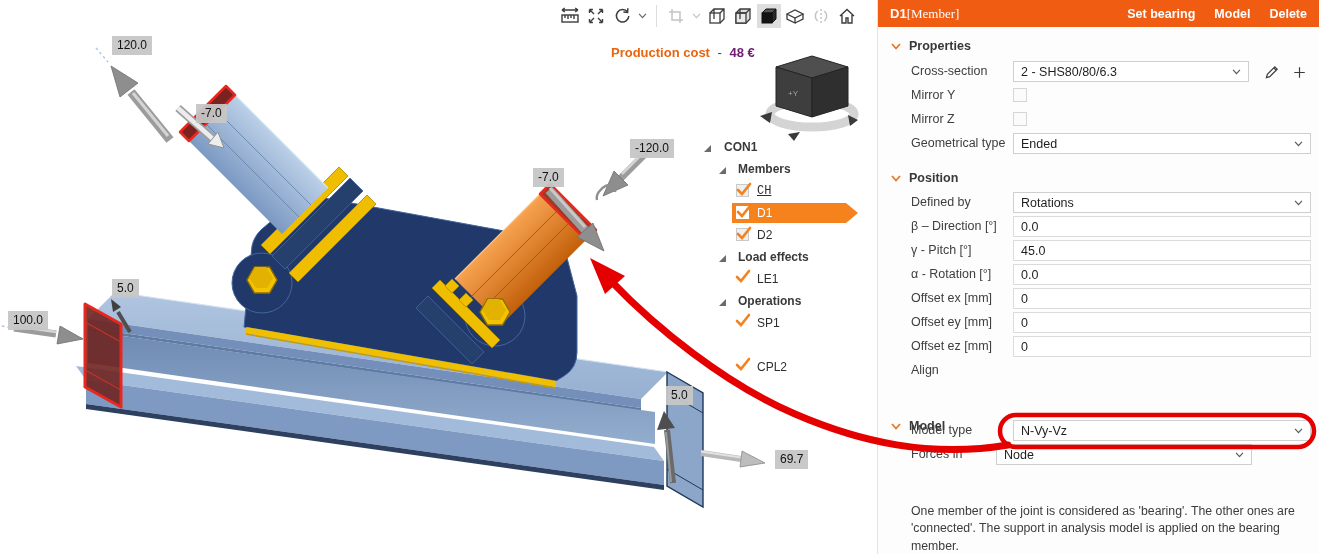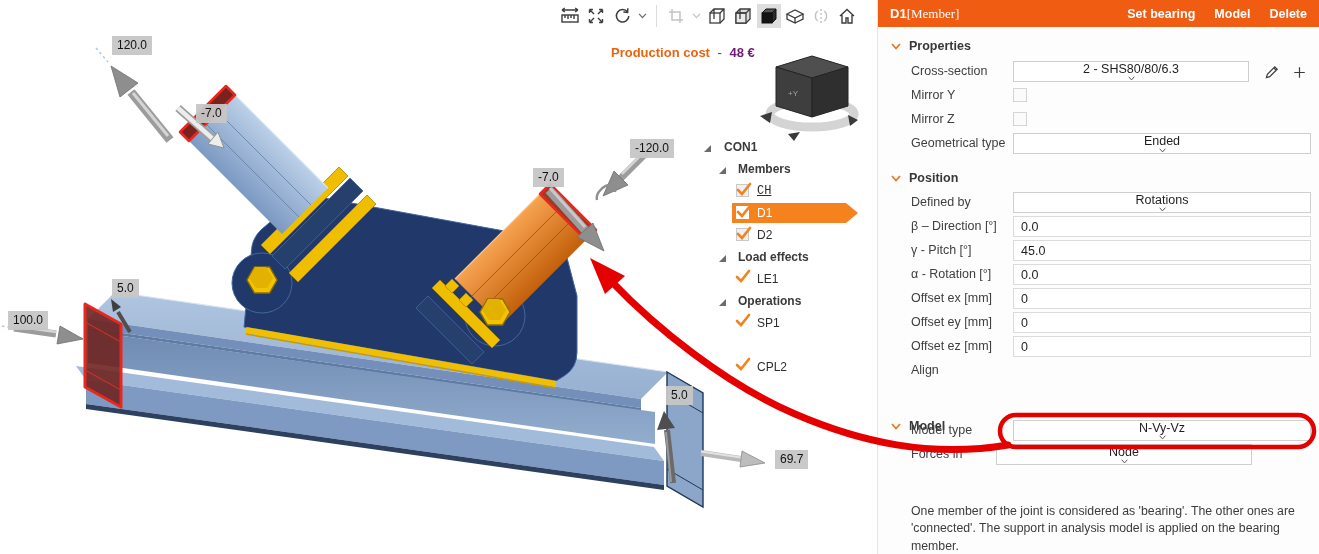--- a/index.html
+++ b/index.html
@@ -49,21 +49,21 @@
     display:flex; align-items:center; color:#fff; padding:0 12px; }
   .phead .pid { font-weight:bold; font-size:13px; }
   .phead .ptype { margin-left:0; font-size:13px;font-family:Liberation Serif, serif; }
   .phead .pactions { margin-left:auto; display:flex; gap:19px; }
   .phead .pactions span { font-weight:bold; font-size:12.5px; cursor:pointer; }
   .psection { position:absolute; left:13px; display:flex; align-items:center; gap:8px; }
   .psection .st { font-weight:bold; color:#383838; }
   .prow { position:absolute; left:0; width:100%; height:22px; }
   .plabel { position:absolute; left:33px; top:0; line-height:21px; color:#3E3E3E; white-space:nowrap; }
   .sel { position:absolute; top:0; height:21px; border:1px solid #CFCFCF; background:#fff;
-    display:flex; align-items:center; justify-content:space-between; padding:0 7px; cursor:pointer; color:#1E1E1E;flex-direction:column; }
+    display:flex; align-items:center; justify-content:space-between; padding:0 7px; cursor:pointer; color:#1E1E1E; }
   .sel span { white-space:nowrap; }
   .pinput { position:absolute; top:0; height:21px; border:1px solid #DBDBDB; background:#fff;
     padding:0 7px; font-family:"Liberation Sans",sans-serif; font-size:12.5px; color:#1E1E1E; }
   .pcheck { position:absolute; left:135px; top:3px; width:14px; height:14px; border:1px solid #D5D5D5;
     background:#FBFBFB; cursor:pointer; }
   .iconbtn { position:absolute; top:0; width:24px; height:22px; background:transparent; border:none;
     display:flex; align-items:center; justify-content:center; cursor:pointer; }
   .helptext { position:absolute; left:33px; top:503px; width:384px; font-size:12.3px;
     line-height:1.42; color:#3C3C3C; }
 

